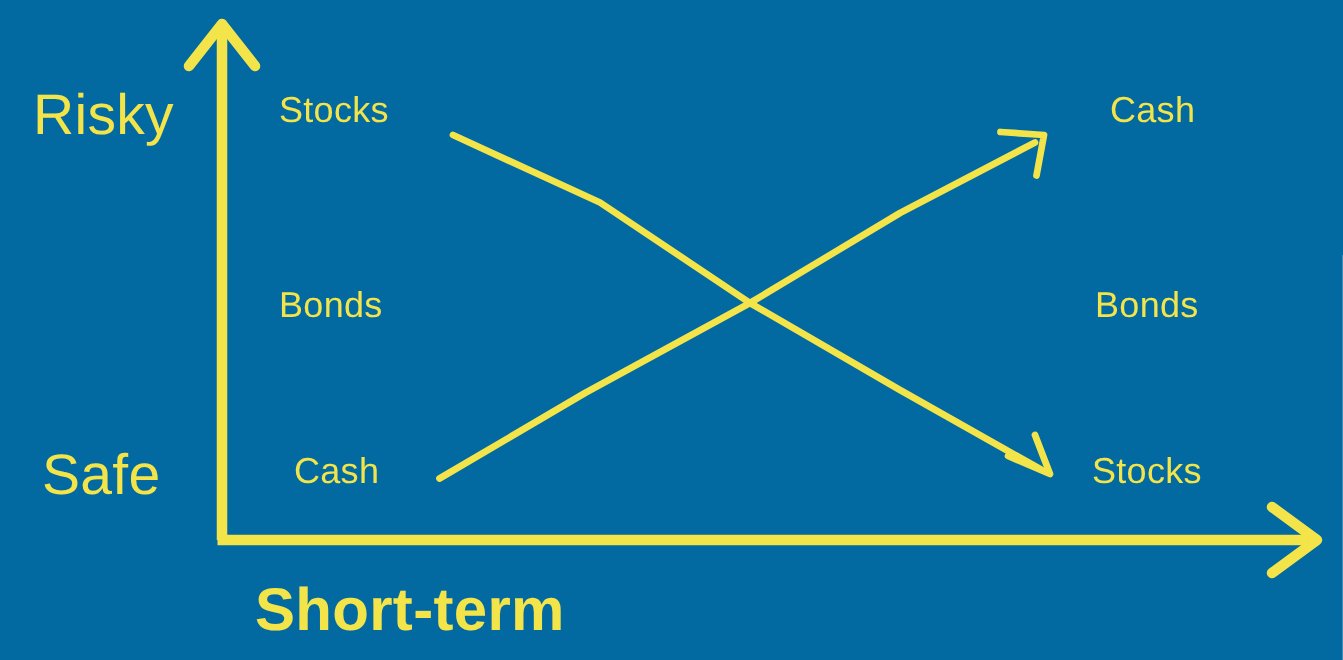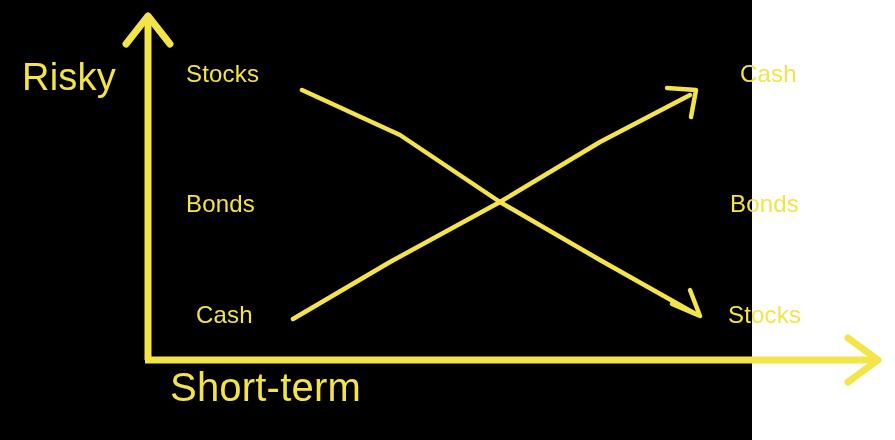--- a/index.html
+++ b/index.html
@@ -8,43 +8,44 @@
     padding: 0;
   }
   body {
     width: 895px;
     height: 440px;
     overflow: hidden;
     font-family: "Liberation Sans", sans-serif;
   }
   #diagram-root {
     position: relative;
-    width: 752px;
+    width: 895px;
     height: 440px;
-    background: #000000;
+    background: #0369a1;
   }
   #diagram-svg {
     position: absolute;
     left: 0;
     top: 0;
     width: 895px;
     height: 440px;
     display: block;
   }
   .lbl {
     position: absolute;
     color: #f3e44a;
     white-space: nowrap;
     line-height: 1;
     letter-spacing: 0.2px;
   }
   
   .lbl-axis-major {
     font-size: 40px;
-    font-weight: 400;
+    font-weight: 700;
+    margin-top: 20px;
   }
   
   .lbl-axis-side {
     font-size: 38px;
     font-weight: 400;
   }
   
   .lbl-asset {
     font-size: 24px;
     font-weight: 500;
@@ -83,20 +84,21 @@
     </g>
 
     <g>
       <path d="M 293 319 L 390 262 L 500 202 L 600 142 L 690 95" fill="none" stroke="#f3e44a" stroke-width="4.5" stroke-linecap="round" stroke-linejoin="round"></path>
       <polyline points="667,88 696,90 691,117" fill="none" stroke="#f3e44a" stroke-width="4.5" stroke-linecap="round" stroke-linejoin="round"></polyline>
     </g>
   </svg>
 
   <div class="lbl lbl-axis-side" id="label-risky">Risky</div>
 
+  <div class="lbl lbl-axis-side" id="label-safe">Safe</div>
 
   <div class="lbl lbl-axis-major" id="label-short">Short-term</div>
 
 
   <div class="lbl lbl-asset" id="label-stocks-left">Stocks</div>
 
   <div class="lbl lbl-asset" id="label-bonds-left">Bonds</div>
 
   <div class="lbl lbl-asset" id="label-cash-left">Cash</div>
 

